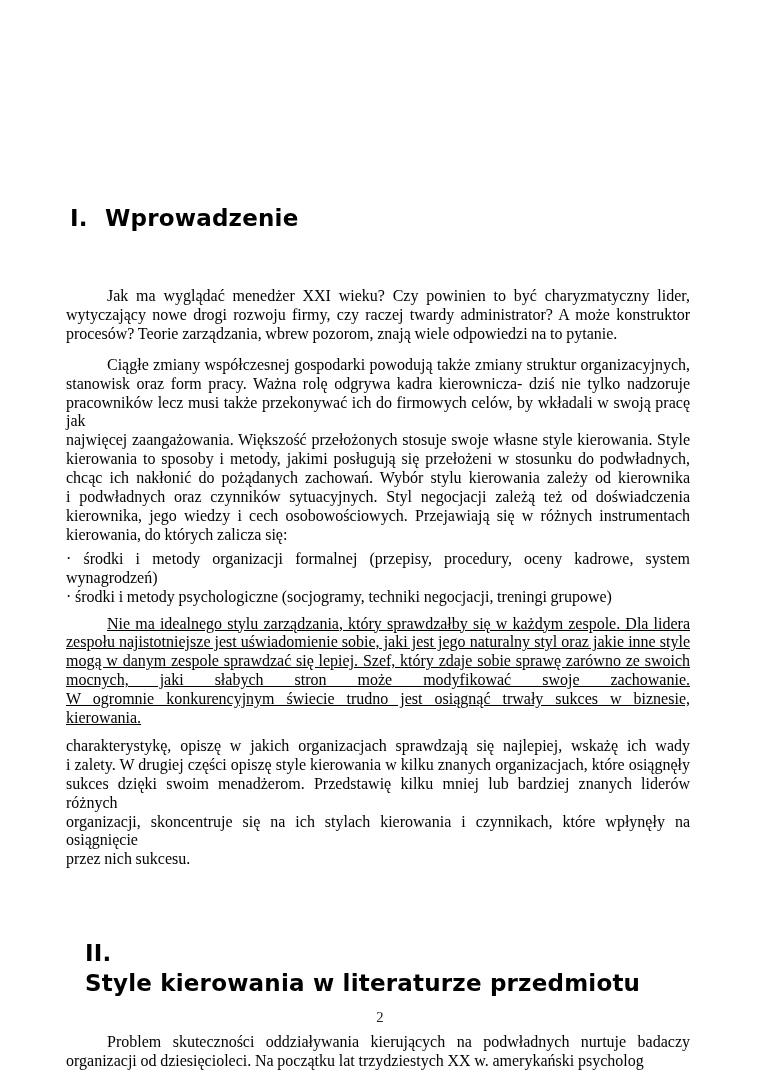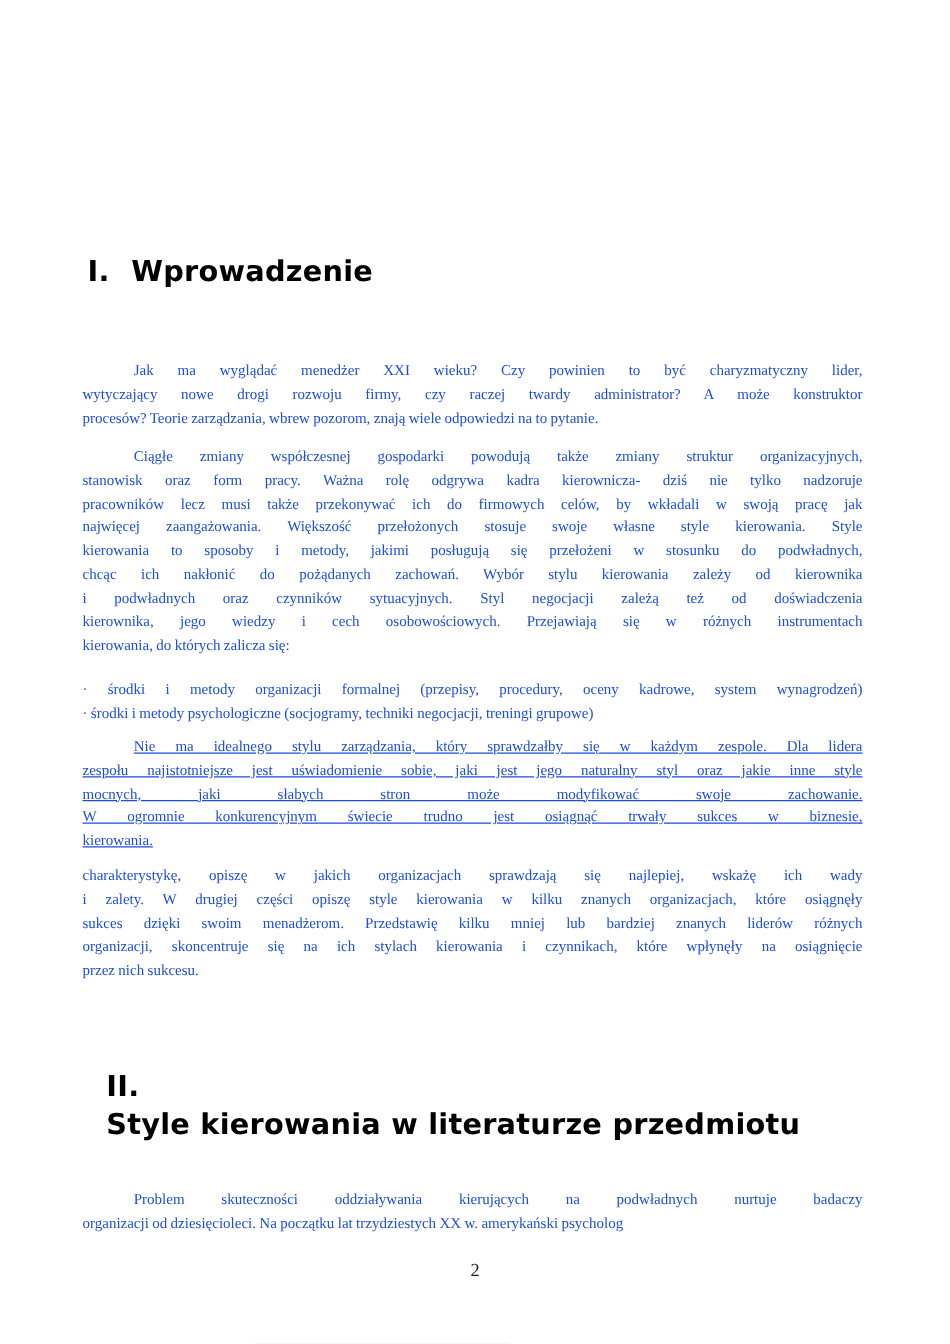--- a/index.html
+++ b/index.html
@@ -25,28 +25,28 @@
     display:flex;
     letter-spacing:0.2px;
   }
   .intro-heading   { margin-top:203px; padding-left:4px; }
   .section-heading { margin-top:69px;  padding-left:19px;flex-direction:column; }
   .intro-heading .h-num   { width:35px; flex:0 0 auto; }
   .section-heading .h-num { width:45px; flex:0 0 auto; }
   
   .para {
     font-family:"Liberation Serif", serif;
-    font-size:12px;
+    font-size:16px;
     line-height:18.9px;
-    color:#1d4ed8;
+    color:#000000;
     word-spacing:-0.3px;
   }
   .para-1 { margin-top:54px; }
   .para-2 { margin-top:12px; }
-  .bullet-list { margin-top:16px; }
+  .bullet-list { margin-top:5px; }
   .para-3 { margin-top:8px;text-decoration:underline; }
   .para-4 { margin-top:9px; }
   .para-5 { margin-top:35px; }
   .line { text-align:justify; text-align-last:justify; }
   .line.left { text-align-last:left; }
   .line.indent { text-indent:41px; }
   
   .page-footer {
     position:absolute;
     left:0; top:1008px;
@@ -83,20 +83,21 @@
         <div class="line">kierownika, jego wiedzy i cech osobowościowych. Przejawiają się w różnych instrumentach</div>
         <div class="line left">kierowania, do których zalicza się:</div>
       </div>
       <div class="para bullet-list">
         <div class="line">· środki i metody organizacji formalnej (przepisy, procedury, oceny kadrowe, system wynagrodzeń)</div>
         <div class="line left">· środki i metody psychologiczne (socjogramy, techniki negocjacji, treningi grupowe)</div>
       </div>
       <div class="para para-3">
         <div class="line indent">Nie ma idealnego stylu zarządzania, który sprawdzałby się w każdym zespole. Dla lidera</div>
         <div class="line">zespołu najistotniejsze jest uświadomienie sobie, jaki jest jego naturalny styl oraz jakie inne style</div>
+        <div class="line">mogą w danym zespole sprawdzać się lepiej. Szef, który zdaje sobie sprawę zarówno ze swoich</div>
         <div class="line">mocnych, jaki słabych stron może modyfikować swoje zachowanie.</div>
         <div class="line">W ogromnie konkurencyjnym świecie trudno jest osiągnąć trwały sukces w biznesie,</div>
         <div class="line left">kierowania.</div>
       </div>
       <div class="para para-4">
         <div class="line">charakterystykę, opiszę w jakich organizacjach sprawdzają się najlepiej, wskażę ich wady</div>
         <div class="line">i zalety. W drugiej części opiszę style kierowania w kilku znanych organizacjach, które osiągnęły</div>
         <div class="line">sukces dzięki swoim menadżerom. Przedstawię kilku mniej lub bardziej znanych liderów różnych</div>
         <div class="line">organizacji, skoncentruje się na ich stylach kierowania i czynnikach, które wpłynęły na osiągnięcie</div>
         <div class="line left">przez nich sukcesu.</div>

